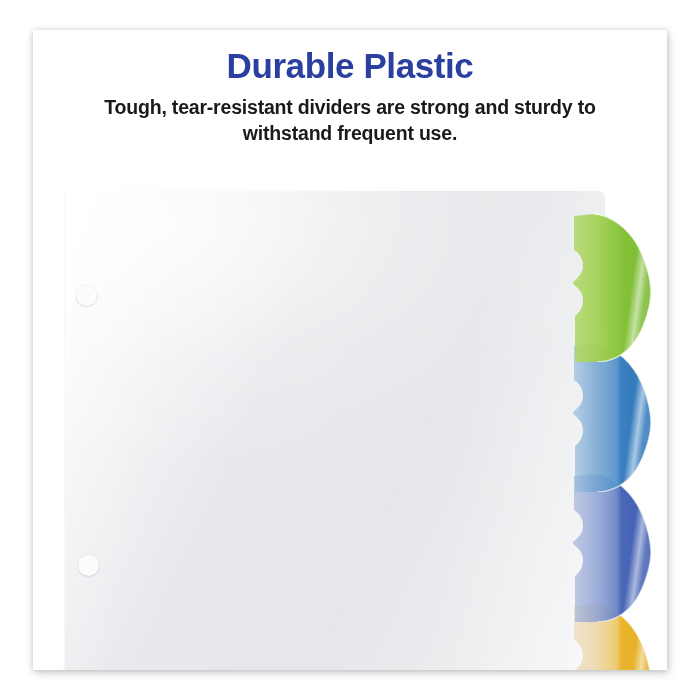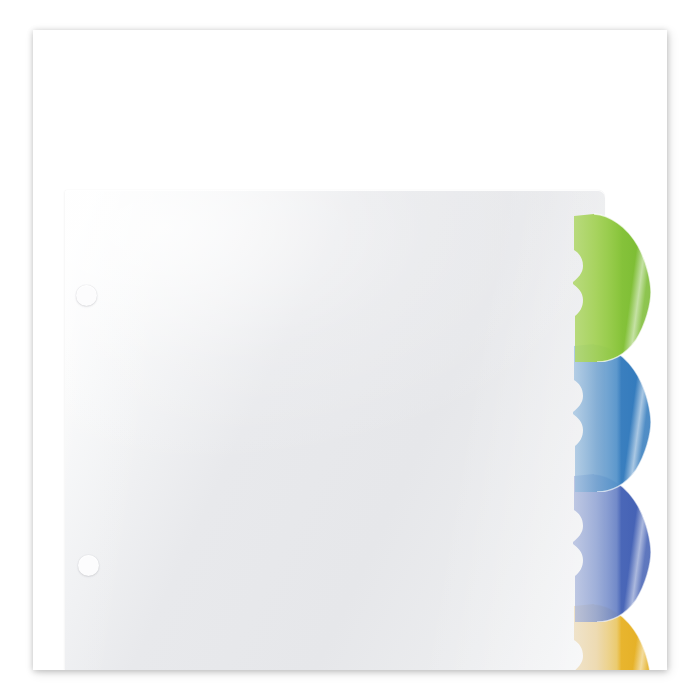--- a/index.html
+++ b/index.html
@@ -138,20 +138,24 @@
   #tab-green  { left: 514px; top: 182px; z-index: 6; }
   #tab-blue   { left: 514px; top: 312px; z-index: 5; }
   #tab-royal  { left: 514px; top: 442px; z-index: 4; }
   #tab-yellow { left: 514px; top: 572px; z-index: 3; }
 </style>
 </head>
 <body>
 
 <div id="product-card">
 
+  <div id="headline-block">
+    <h1 id="headline" style="color: rgb(43, 63, 160);">Durable Plastic</h1>
+    <p id="subhead">Tough, tear-resistant dividers are strong and sturdy to withstand frequent use.</p>
+  </div>
 
   <div id="divider-stage">
 
     <div id="divider-sheet">
       <div id="sheet-sheen-a"></div>
       <div id="sheet-sheen-b"></div>
       <div class="punch-hole" id="punch-hole-top"></div>
       <div class="punch-hole" id="punch-hole-bottom"></div>
     </div>
 

